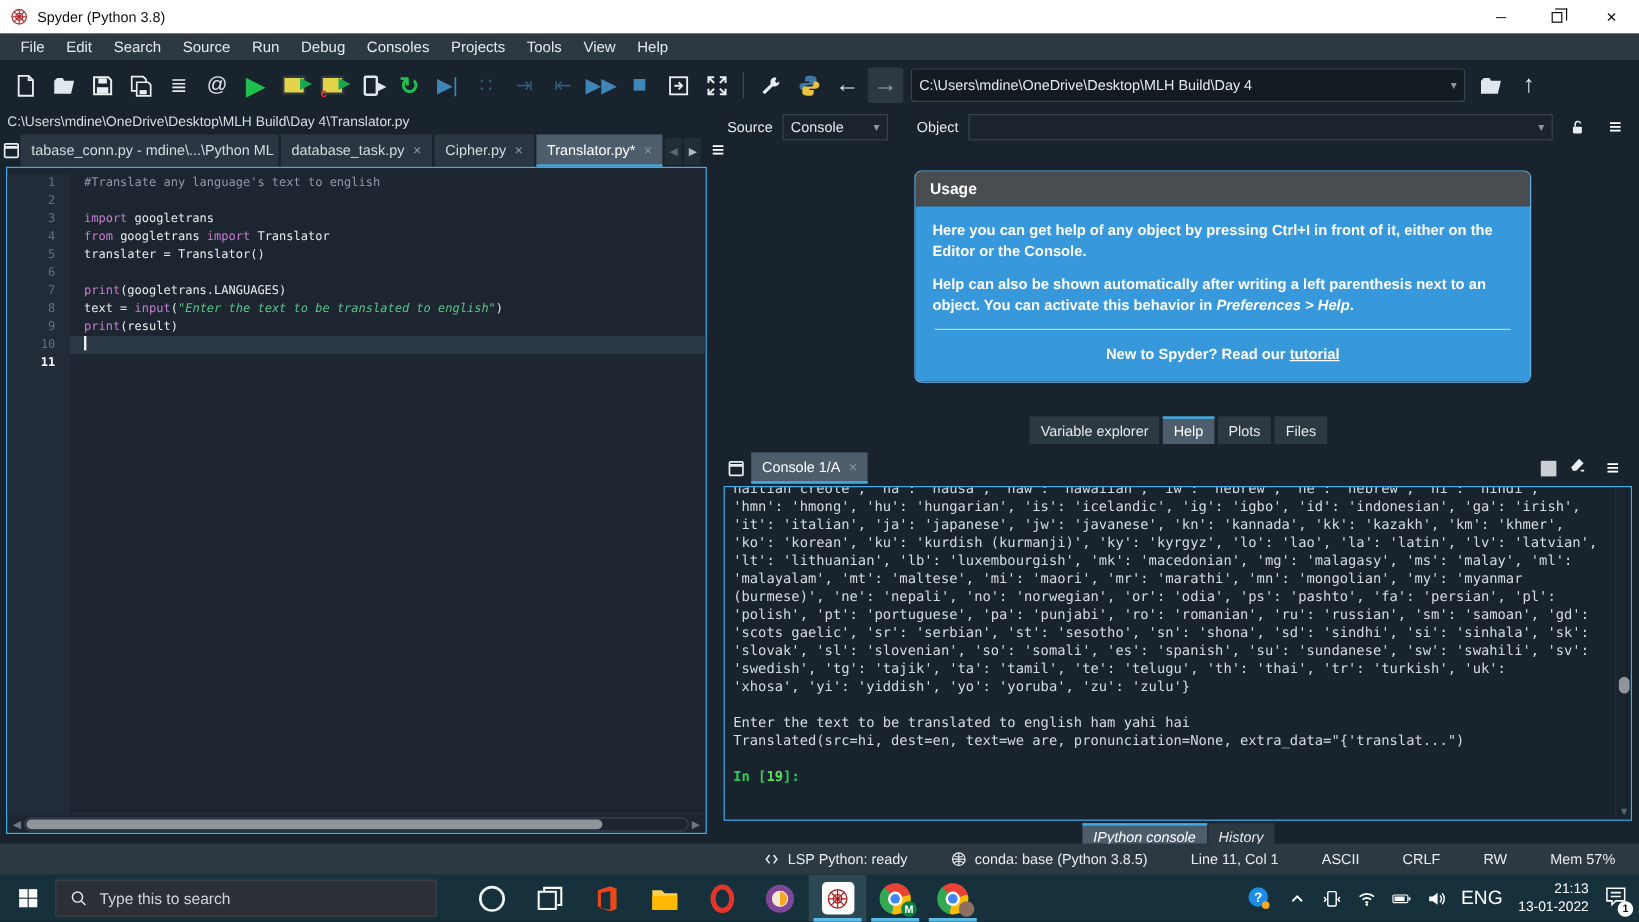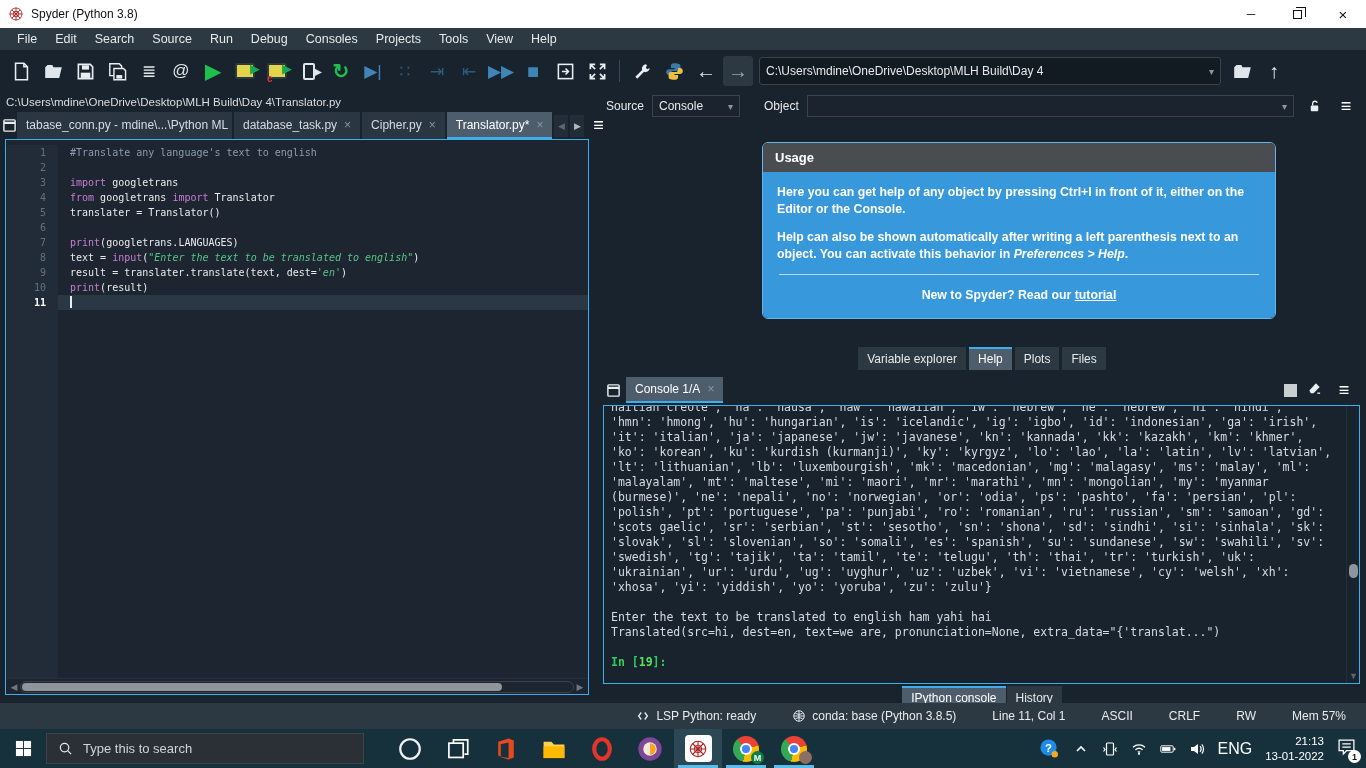--- a/index.html
+++ b/index.html
@@ -106,21 +106,21 @@
   .console-tabbar .right-ctl { margin-left:auto; display:flex; align-items:center; gap:10px; padding-right:10px; }
   .sq-ico { width:13px; height:13px; background:#c9ced3; }
   .console-out { position:absolute; top:28px; left:5px; right:6px; height:279px; border:1px solid #3daee9; background:#19232d; overflow:hidden; display:flex; }
   .c-lines { flex:1; font-family:"DejaVu Sans Mono", monospace; font-size:11.5px; line-height:15px; color:#d4dbe2; padding:0 0 0 7px; margin-top:-6px; }
   .c-line { white-space:pre; min-height:15px; }
   .c-prompt { color:#2ece5c; font-weight:bold; }
   .c-prompt b { color:#5ae05a; }
   .vscroll { width:13px; border-left:1px solid #242f3b; position:relative; }
   .vs-thumb { position:absolute; left:2px; top:158px; width:9px; height:14px; background:#8f959b; border-radius:5px; }
   .vs-arrow { position:absolute; left:2px; bottom:2px; color:#5a6773; font-size:9px; }
-  .console-bottom-tabs { position:absolute; top:309px; left:0; right:0; height:22px; display:flex; justify-content:center; align-items:flex-start; gap:1px; }
+  .console-bottom-tabs { position:absolute; top:309px; left:0; right:0; height:22px; display:flex; justify-content:center; align-items:flex-start; gap:1px;font-style:italic; }
 
   
   .statusbar { position:absolute; top:703px; left:0; width:1366px; height:26px; background:#2c3842; display:flex; align-items:center; justify-content:flex-end; gap:36px; padding-right:20px; color:#e8ecef; font-size:12px; }
   .st-item { display:flex; align-items:center; gap:6px; white-space:nowrap; }
   .st-item svg { width:14px; height:14px; }
 
   
   .taskbar { position:absolute; top:729px; left:0; width:1366px; height:39px; background:#16313c; display:flex; align-items:center; }
   .tb-start { width:46px; height:100%; display:flex; align-items:center; justify-content:center; }
   .tb-start svg { width:17px; height:17px; }
@@ -324,21 +324,20 @@
             </div>
           <div class="codearea">
               <div class="cl"><span class="tk-cm">#Translate any language's text to english</span></div>
               <div class="cl"></div>
               <div class="cl"><span class="tk-kw">import</span><span class="tk-tx"> googletrans</span></div>
               <div class="cl"><span class="tk-kw">from</span><span class="tk-tx"> googletrans </span><span class="tk-kw">import</span><span class="tk-tx"> Translator</span></div>
               <div class="cl"><span class="tk-tx">translater = Translator()</span></div>
               <div class="cl"></div>
               <div class="cl"><span class="tk-kw">print</span><span class="tk-tx">(googletrans.LANGUAGES)</span></div>
               <div class="cl"><span class="tk-tx">text = </span><span class="tk-kw">input</span><span class="tk-tx">(</span><span class="tk-st">"Enter the text to be translated to english"</span><span class="tk-tx">)</span></div>
-              <div class="cl"><span class="tk-tx">result = translater.translate(text, dest=</span><span class="tk-st">'en'</span><span class="tk-tx">)</span></div>
               <div class="cl"><span class="tk-kw">print</span><span class="tk-tx">(result)</span></div>
               <div class="cl curline"><span class="cursor"></span></div>
             </div>
         </div>
         <div class="hscroll">
           <span class="hs-arrow">◀</span>
           <span class="hs-track">
               <span class="hs-thumb"></span>
             </span>
           <span class="hs-arrow">▶</span>
@@ -415,21 +414,20 @@
               <div class="c-line">'hmn': 'hmong', 'hu': 'hungarian', 'is': 'icelandic', 'ig': 'igbo', 'id': 'indonesian', 'ga': 'irish',</div>
               <div class="c-line">'it': 'italian', 'ja': 'japanese', 'jw': 'javanese', 'kn': 'kannada', 'kk': 'kazakh', 'km': 'khmer',</div>
               <div class="c-line">'ko': 'korean', 'ku': 'kurdish (kurmanji)', 'ky': 'kyrgyz', 'lo': 'lao', 'la': 'latin', 'lv': 'latvian',</div>
               <div class="c-line">'lt': 'lithuanian', 'lb': 'luxembourgish', 'mk': 'macedonian', 'mg': 'malagasy', 'ms': 'malay', 'ml':</div>
               <div class="c-line">'malayalam', 'mt': 'maltese', 'mi': 'maori', 'mr': 'marathi', 'mn': 'mongolian', 'my': 'myanmar</div>
               <div class="c-line">(burmese)', 'ne': 'nepali', 'no': 'norwegian', 'or': 'odia', 'ps': 'pashto', 'fa': 'persian', 'pl':</div>
               <div class="c-line">'polish', 'pt': 'portuguese', 'pa': 'punjabi', 'ro': 'romanian', 'ru': 'russian', 'sm': 'samoan', 'gd':</div>
               <div class="c-line">'scots gaelic', 'sr': 'serbian', 'st': 'sesotho', 'sn': 'shona', 'sd': 'sindhi', 'si': 'sinhala', 'sk':</div>
               <div class="c-line">'slovak', 'sl': 'slovenian', 'so': 'somali', 'es': 'spanish', 'su': 'sundanese', 'sw': 'swahili', 'sv':</div>
               <div class="c-line">'swedish', 'tg': 'tajik', 'ta': 'tamil', 'te': 'telugu', 'th': 'thai', 'tr': 'turkish', 'uk':</div>
-              <div class="c-line">'ukrainian', 'ur': 'urdu', 'ug': 'uyghur', 'uz': 'uzbek', 'vi': 'vietnamese', 'cy': 'welsh', 'xh':</div>
               <div class="c-line">'xhosa', 'yi': 'yiddish', 'yo': 'yoruba', 'zu': 'zulu'}</div>
               <div class="c-line"> </div>
               <div class="c-line">Enter the text to be translated to english ham yahi hai</div>
               <div class="c-line">Translated(src=hi, dest=en, text=we are, pronunciation=None, extra_data="{'translat...")</div>
               <div class="c-line"> </div>
               <div class="c-line c-prompt">In [<b>19</b>]:</div>
             </div>
           <div class="vscroll">
             <span class="vs-thumb"></span>
             <span class="vs-arrow">▼</span>

